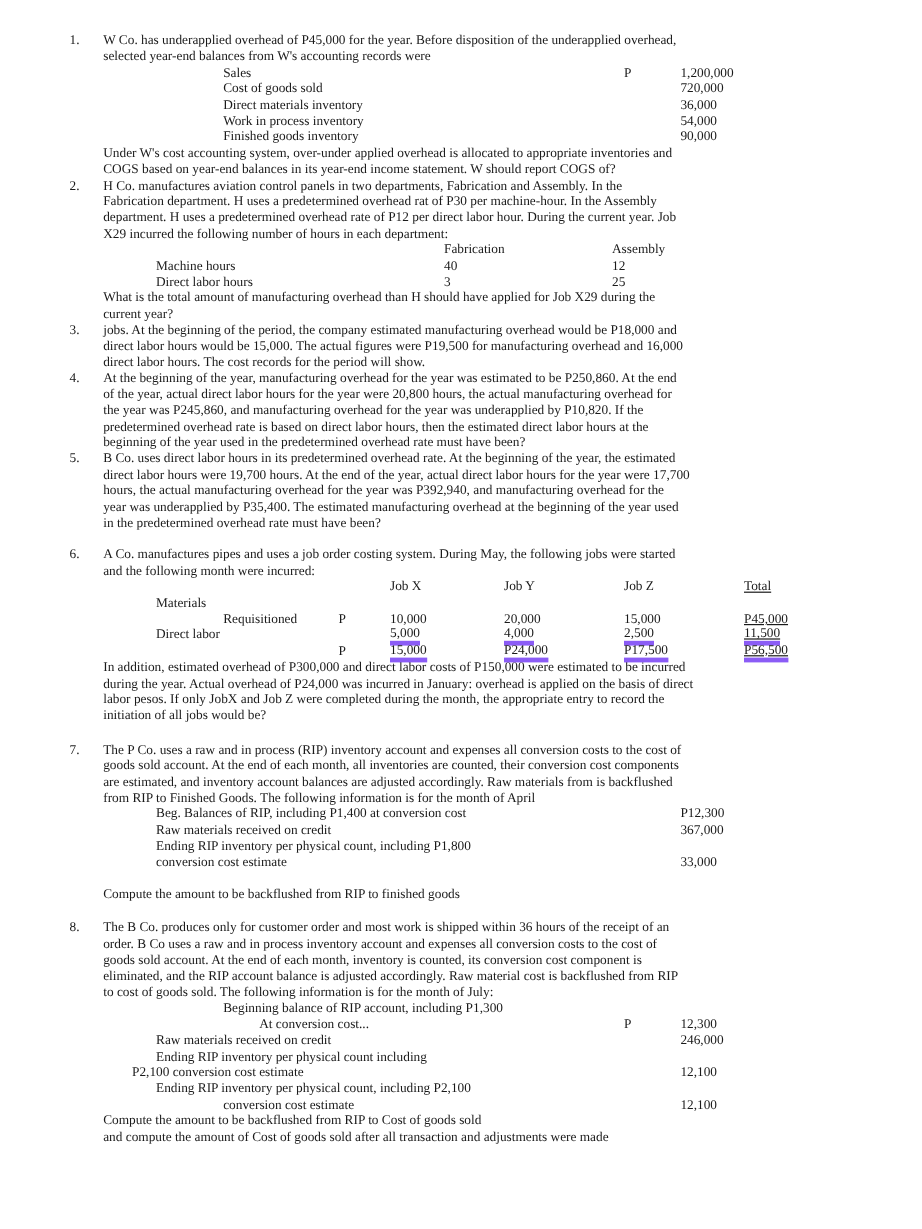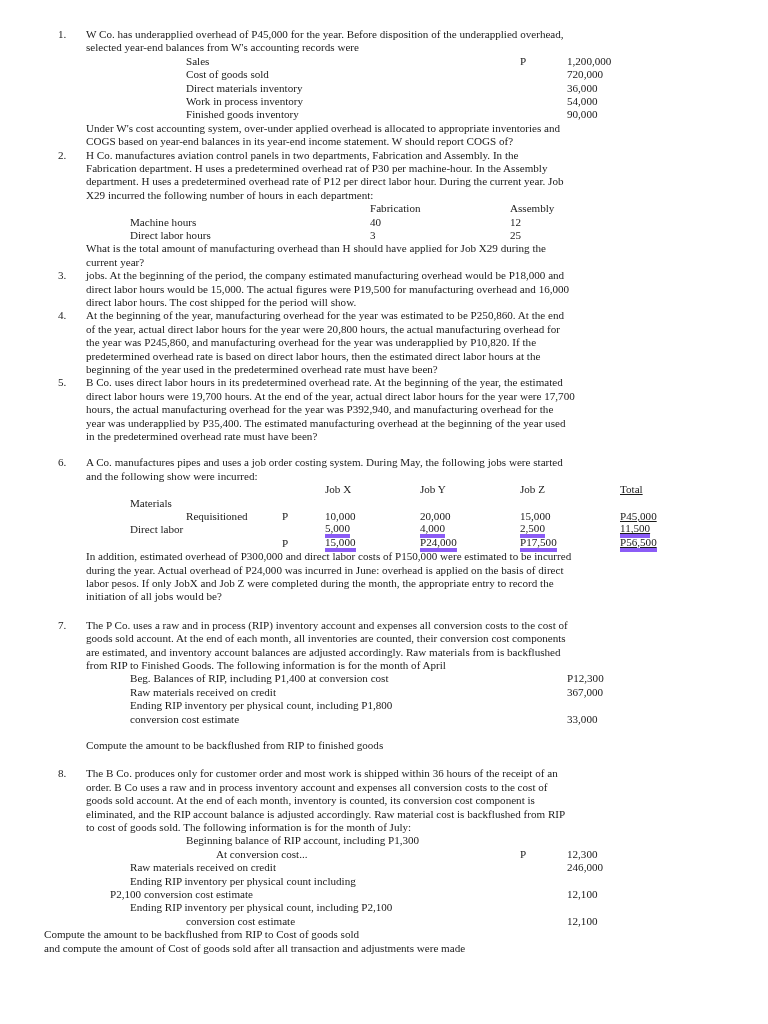--- a/index.html
+++ b/index.html
@@ -86,21 +86,21 @@
   .grid6 .c-lbl  { position: absolute; left: 44px; }
   .grid6 .c-lbl2 { position: absolute; left: 100px; }
   .grid6 .c-cur  { position: absolute; left: 196px; }
   .grid6 .c-x    { position: absolute; left: 239px; }
   .grid6 .c-y    { position: absolute; left: 334px; text-align: right; }
   .grid6 .c-z    { position: absolute; left: 434px; }
   .grid6 .c-t    { position: absolute; left: 534px; text-decoration: underline; }
   .ul { border-bottom: 4px solid #8b5cf6; padding-bottom: 0px; display: inline-block; line-height: 11px; }
 
   
-  .flush { padding-left: 44px; padding-right: 28px; }
+  .flush { padding-left: 86px; padding-right: 28px; }
 </style>
 </head>
 <body>
 
 <div class="page">
 
   <div class="item">
     <span class="num">1.</span>
     <div class="para">W Co. has underapplied overhead of P45,000 for the year. Before disposition of the underapplied overhead,</div>
     <div class="para">selected year-end balances from W's accounting records were</div>
@@ -158,21 +158,21 @@
       </div>
     </div>
     <div class="para">What is the total amount of manufacturing overhead than H should have applied for Job X29 during the</div>
     <div class="para">current year?</div>
   </div>
 
   <div class="item">
     <span class="num">3.</span>
     <div class="para">jobs. At the beginning of the period, the company estimated manufacturing overhead would be P18,000 and</div>
     <div class="para">direct labor hours would be 15,000. The actual figures were P19,500 for manufacturing overhead and 16,000</div>
-    <div class="para">direct labor hours. The cost shipped for the period will show.</div>
+    <div class="para">direct labor hours. The cost records for the period will show.</div>
   </div>
 
   <div class="item">
     <span class="num">4.</span>
     <div class="para">At the beginning of the year, manufacturing overhead for the year was estimated to be P250,860. At the end</div>
     <div class="para">of the year, actual direct labor hours for the year were 20,800 hours, the actual manufacturing overhead for</div>
     <div class="para">the year was P245,860, and manufacturing overhead for the year was underapplied by P10,820. If the</div>
     <div class="para">predetermined overhead rate is based on direct labor hours, then the estimated direct labor hours at the</div>
     <div class="para">beginning of the year used in the predetermined overhead rate must have been?</div>
   </div>
@@ -184,21 +184,21 @@
     <div class="para">hours, the actual manufacturing overhead for the year was P392,940, and manufacturing overhead for the</div>
     <div class="para">year was underapplied by P35,400. The estimated manufacturing overhead at the beginning of the year used</div>
     <div class="para">in the predetermined overhead rate must have been?</div>
   </div>
 
   <div class="gap-md"></div>
 
   <div class="item">
     <span class="num">6.</span>
     <div class="para">A Co. manufactures pipes and uses a job order costing system. During May, the following jobs were started</div>
-    <div class="para">and the following show were incurred:</div>
+    <div class="para">and the following month were incurred:</div>
     <div class="grid6">
       <div class="g6row">
         <span class="c-x">Job X</span>
         <span class="c-y">Job Y</span>
         <span class="c-z">Job Z</span>
         <span class="c-t">Total</span>
       </div>
       <div class="g6row">
         <span class="c-lbl">Materials</span>
       </div>
@@ -219,21 +219,21 @@
       </div>
       <div class="g6row">
         <span class="c-cur">P</span>
         <span class="c-x ul">15,000</span>
         <span class="c-y ul">P24,000</span>
         <span class="c-z ul">P17,500</span>
         <span class="c-t ul">P56,500</span>
       </div>
     </div>
     <div class="para">In addition, estimated overhead of P300,000 and direct labor costs of P150,000 were estimated to be incurred</div>
-    <div class="para">during the year. Actual overhead of P24,000 was incurred in June: overhead is applied on the basis of direct</div>
+    <div class="para">during the year. Actual overhead of P24,000 was incurred in January: overhead is applied on the basis of direct</div>
     <div class="para">labor pesos. If only JobX and Job Z were completed during the month, the appropriate entry to record the</div>
     <div class="para">initiation of all jobs would be?</div>
   </div>
 
   <div class="gap-lg"></div>
 
   <div class="item">
     <span class="num">7.</span>
     <div class="para">The P Co. uses a raw and in process (RIP) inventory account and expenses all conversion costs to the cost of</div>
     <div class="para">goods sold account. At the end of each month, all inventories are counted, their conversion cost components</div>

